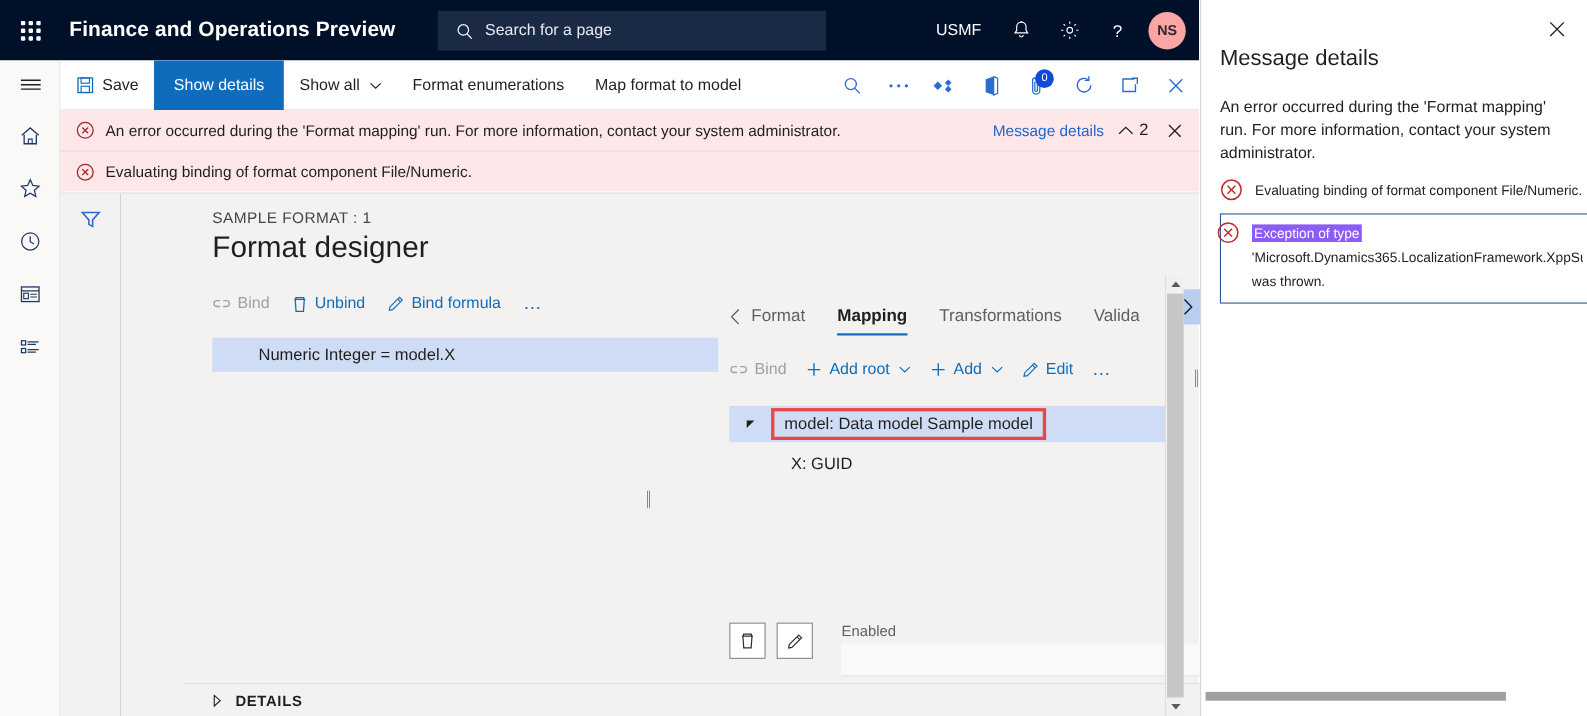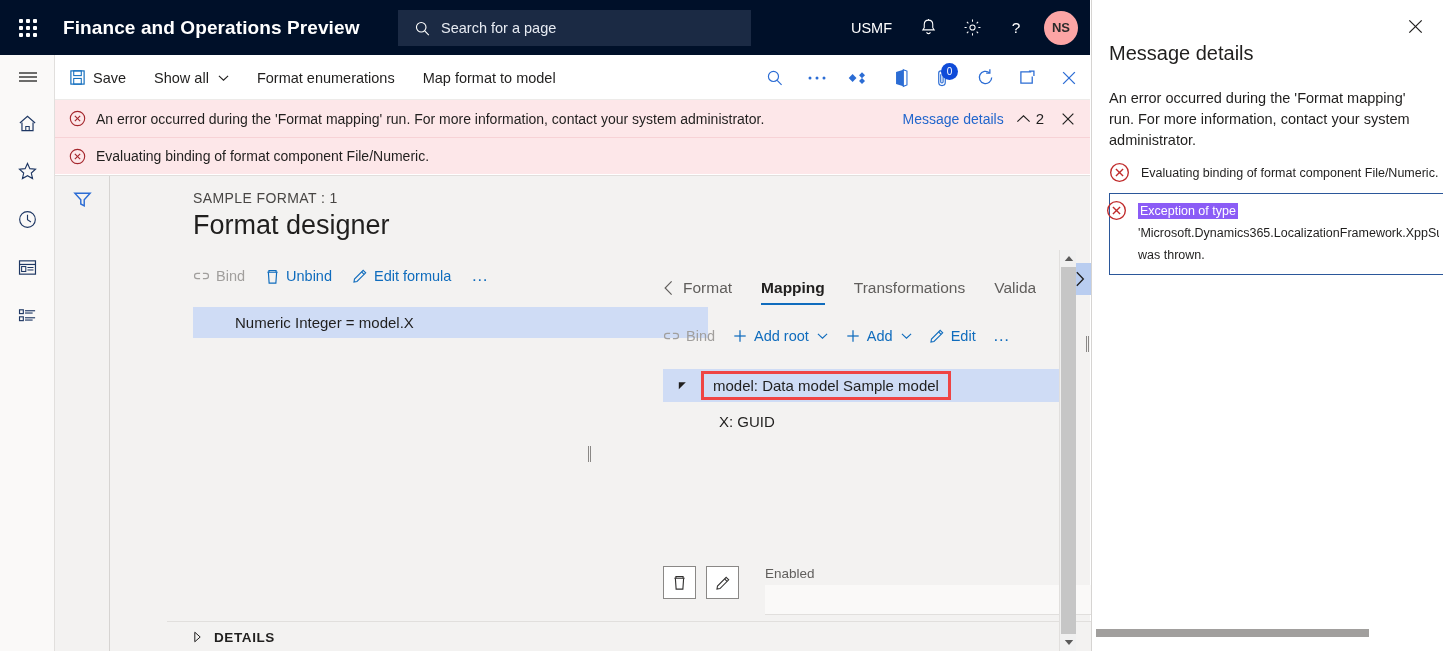--- a/index.html
+++ b/index.html
@@ -87,21 +87,21 @@
   .crumb { position: absolute; left: 82px; top: 14px; font-size: 14px; color: #484644; letter-spacing: .4px; }
   .pagetitle { position: absolute; left: 82px; top: 34px; font-size: 27px; color: #201f1e; font-weight: normal; }
 
   
   .leftpane { position: absolute; left: 82px; top: 85px; width: 450px; }
   .cmdbar { display: flex; align-items: center; gap: 20px; height: 30px; }
   .cmd { display: flex; align-items: center; gap: 6px; font-size: 14.5px; color: #0f6cbd; cursor: pointer; white-space: nowrap; }
   .cmd.disabled { color: #a19f9d; cursor: default; }
   .cmd-dots { font-size: 17px; color: #0f6cbd; letter-spacing: 1.5px; cursor: pointer; }
   .treerow {
-    margin-top: 16px; width: 515px; height: 31px; background: #cfdcf5;
+    margin-top: 16px; width: 460px; height: 31px; background: #cfdcf5;
     display: flex; align-items: center; padding-left: 42px; font-size: 15px; color: #201f1e; cursor: pointer;
   }
 
   
   .rightpane { position: absolute; left: 552px; top: 85px; width: 420px; }
   .tabstrip { display: flex; align-items: flex-end; height: 44px; position: relative; }
   .tab-back { display: flex; align-items: center; gap: 9px; padding-bottom: 8px; cursor: pointer; }
   .tab {
     font-size: 15.5px; color: #605e5c; padding: 0 0 8px 0; margin-left: 29px; cursor: pointer;
     white-space: nowrap; position: relative;
@@ -293,20 +293,23 @@
   </div>
 
   <div class="actionpane">
     <div class="ap-btn">
       <svg width="17" height="17" viewBox="0 0 18 18">
           <rect x="2" y="2" width="14" height="14" fill="none" stroke="#0f6cbd" stroke-width="1.25"></rect>
           <rect x="5" y="2" width="8" height="5" fill="none" stroke="#0f6cbd" stroke-width="1.1"></rect>
           <rect x="5" y="10" width="8" height="6" fill="none" stroke="#0f6cbd" stroke-width="1.1"></rect>
         </svg>
       <span>Save</span>
+    </div>
+    <div class="ap-btn primary">
+      <span>Show details</span>
     </div>
     <div class="ap-btn">
       <span>Show all</span>
       <svg class="chev-dn" width="11" height="8" viewBox="0 0 12 8">
           <path d="M1 1.6 6 6.4 11 1.6" fill="none" stroke="#201f1e" stroke-width="1.2"></path>
         </svg>
     </div>
     <div class="ap-btn">
       <span>Format enumerations</span>
     </div>
@@ -453,21 +456,21 @@
               </svg>
             <span>Unbind</span>
           </span>
           <span class="cmd">
             <svg width="16" height="16" viewBox="0 0 18 18">
                 <g fill="none" stroke="#0f6cbd" stroke-width="1.25">
                   <path d="M12.6 2.6 15.4 5.4 5.6 15.2 2.2 15.8 2.8 12.4z"></path>
                   <path d="M10.8 4.4 13.6 7.2"></path>
                 </g>
               </svg>
-            <span>Edit formula</span>
+            <span>Bind formula</span>
           </span>
           <span class="cmd-dots">…</span>
         </div>
         <div class="treerow">
           <span>Numeric Integer = model.X</span>
         </div>
       </div>
 
       <div class="rightpane">
         <div class="tabstrip">

